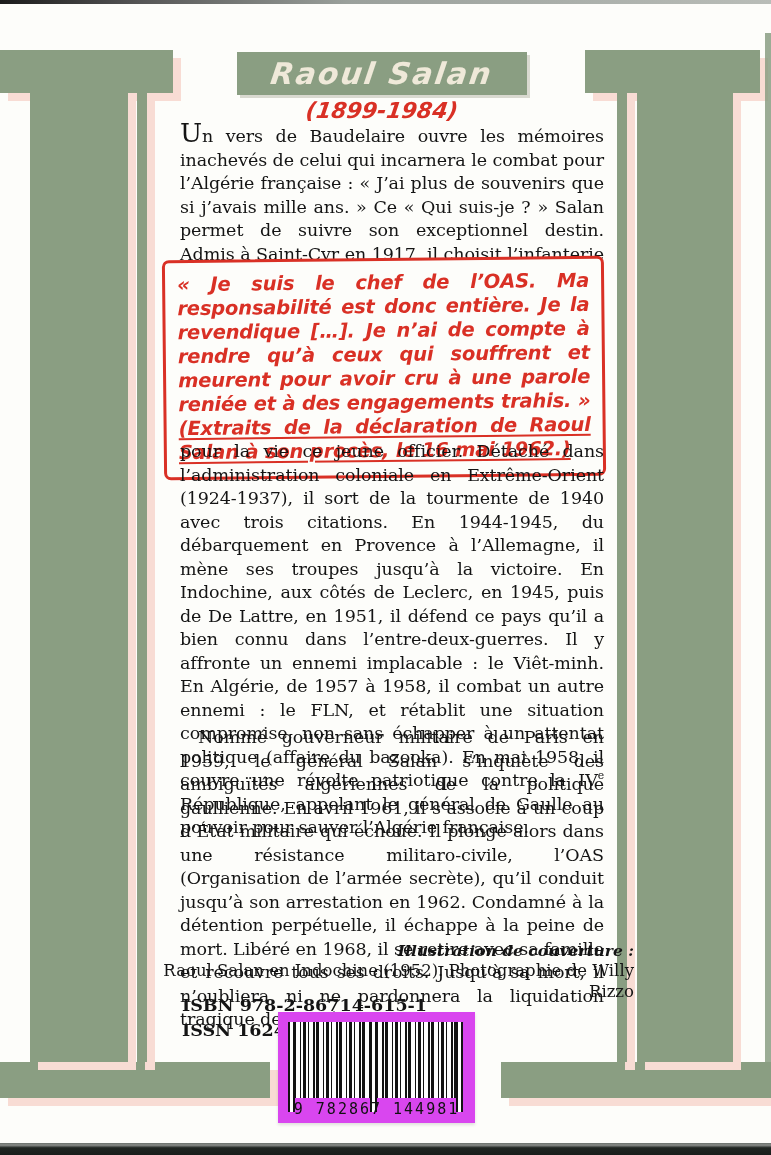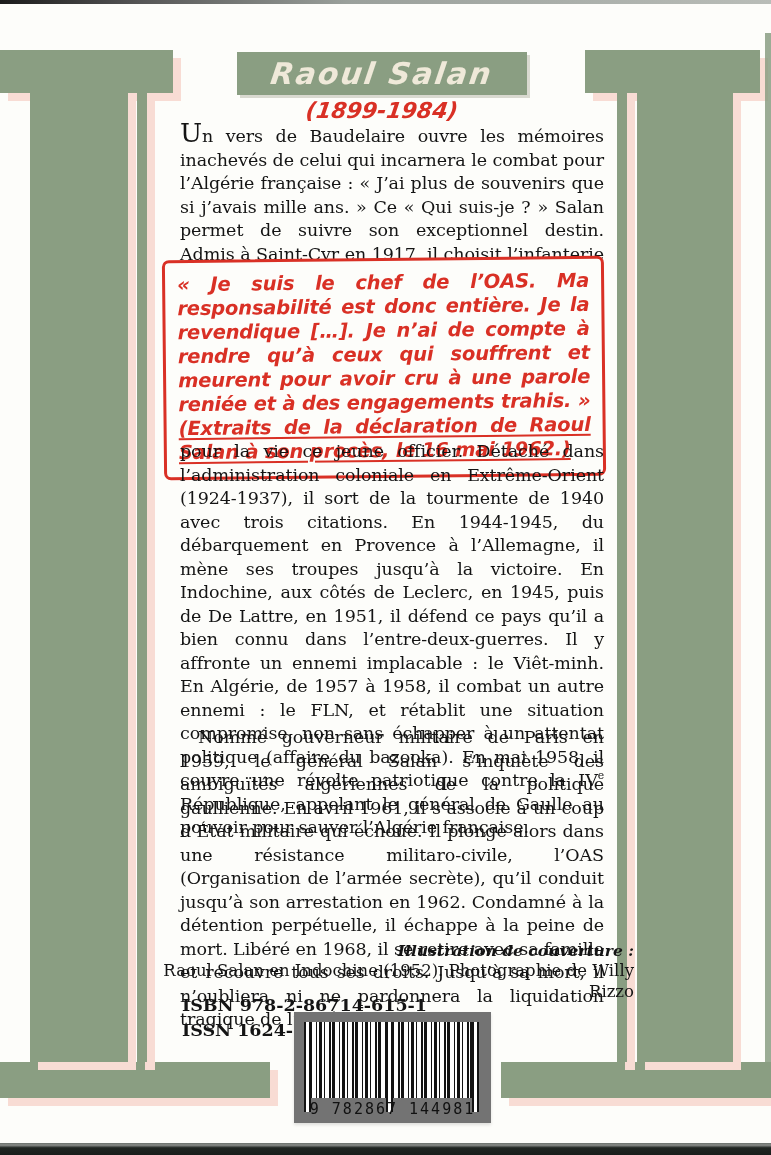--- a/index.html
+++ b/index.html
@@ -69,22 +69,22 @@
   .credits{position:absolute;left:150px;top:941px;width:484px;text-align:right;color:#141414;}
   .credits .cap{font-style:italic;font-weight:bold;font-size:15.5px;line-height:19px;}
   .credits .line{font-size:16.5px;line-height:21px;}
   
   .colophon-left{position:absolute;left:182px;top:993px;color:#141414;
     font-weight:bold;font-size:17.5px;line-height:25px;}
   .colophon-right{position:absolute;left:380px;top:993px;width:223px;text-align:right;color:#141414;}
   .colophon-right .credit{font-weight:bold;font-size:17px;line-height:22px;}
   .colophon-right .price{font-weight:bold;font-size:23px;line-height:26px;margin-top:2px;}
   
-  .barcode-label{position:absolute;left:294px;top:1012px;width:197px;height:111px;
-    background:#737373;box-shadow:0 2px 3px rgba(0,0,0,.12);}
+  .barcode-label{position:absolute;left:278px;top:1012px;width:197px;height:111px;
+    background:#d946ef;box-shadow:0 2px 3px rgba(0,0,0,.12);}
   .barcode-bars{position:absolute;left:12px;top:10px;width:173px;height:76px;
     background:repeating-linear-gradient(90deg,
       #131313 0 2px,#fff 2px 3px,#131313 3px 6px,#fff 6px 10px,
       #131313 10px 11px,#fff 11px 13px,#131313 13px 16px,#fff 16px 18px,
       #131313 18px 19px,#fff 19px 23px);}
   .guard{position:absolute;top:10px;width:7px;height:90px;
     background:repeating-linear-gradient(90deg,#131313 0 2px,#fff 2px 5px,#131313 5px 7px);}
   .guard-left{left:10px;} .guard-mid{left:92px;} .guard-right{left:178px;}
   .barcode-number{position:absolute;left:0;top:88px;width:197px;text-align:center;
     font-family:"DejaVu Sans Mono","Liberation Mono",monospace;

